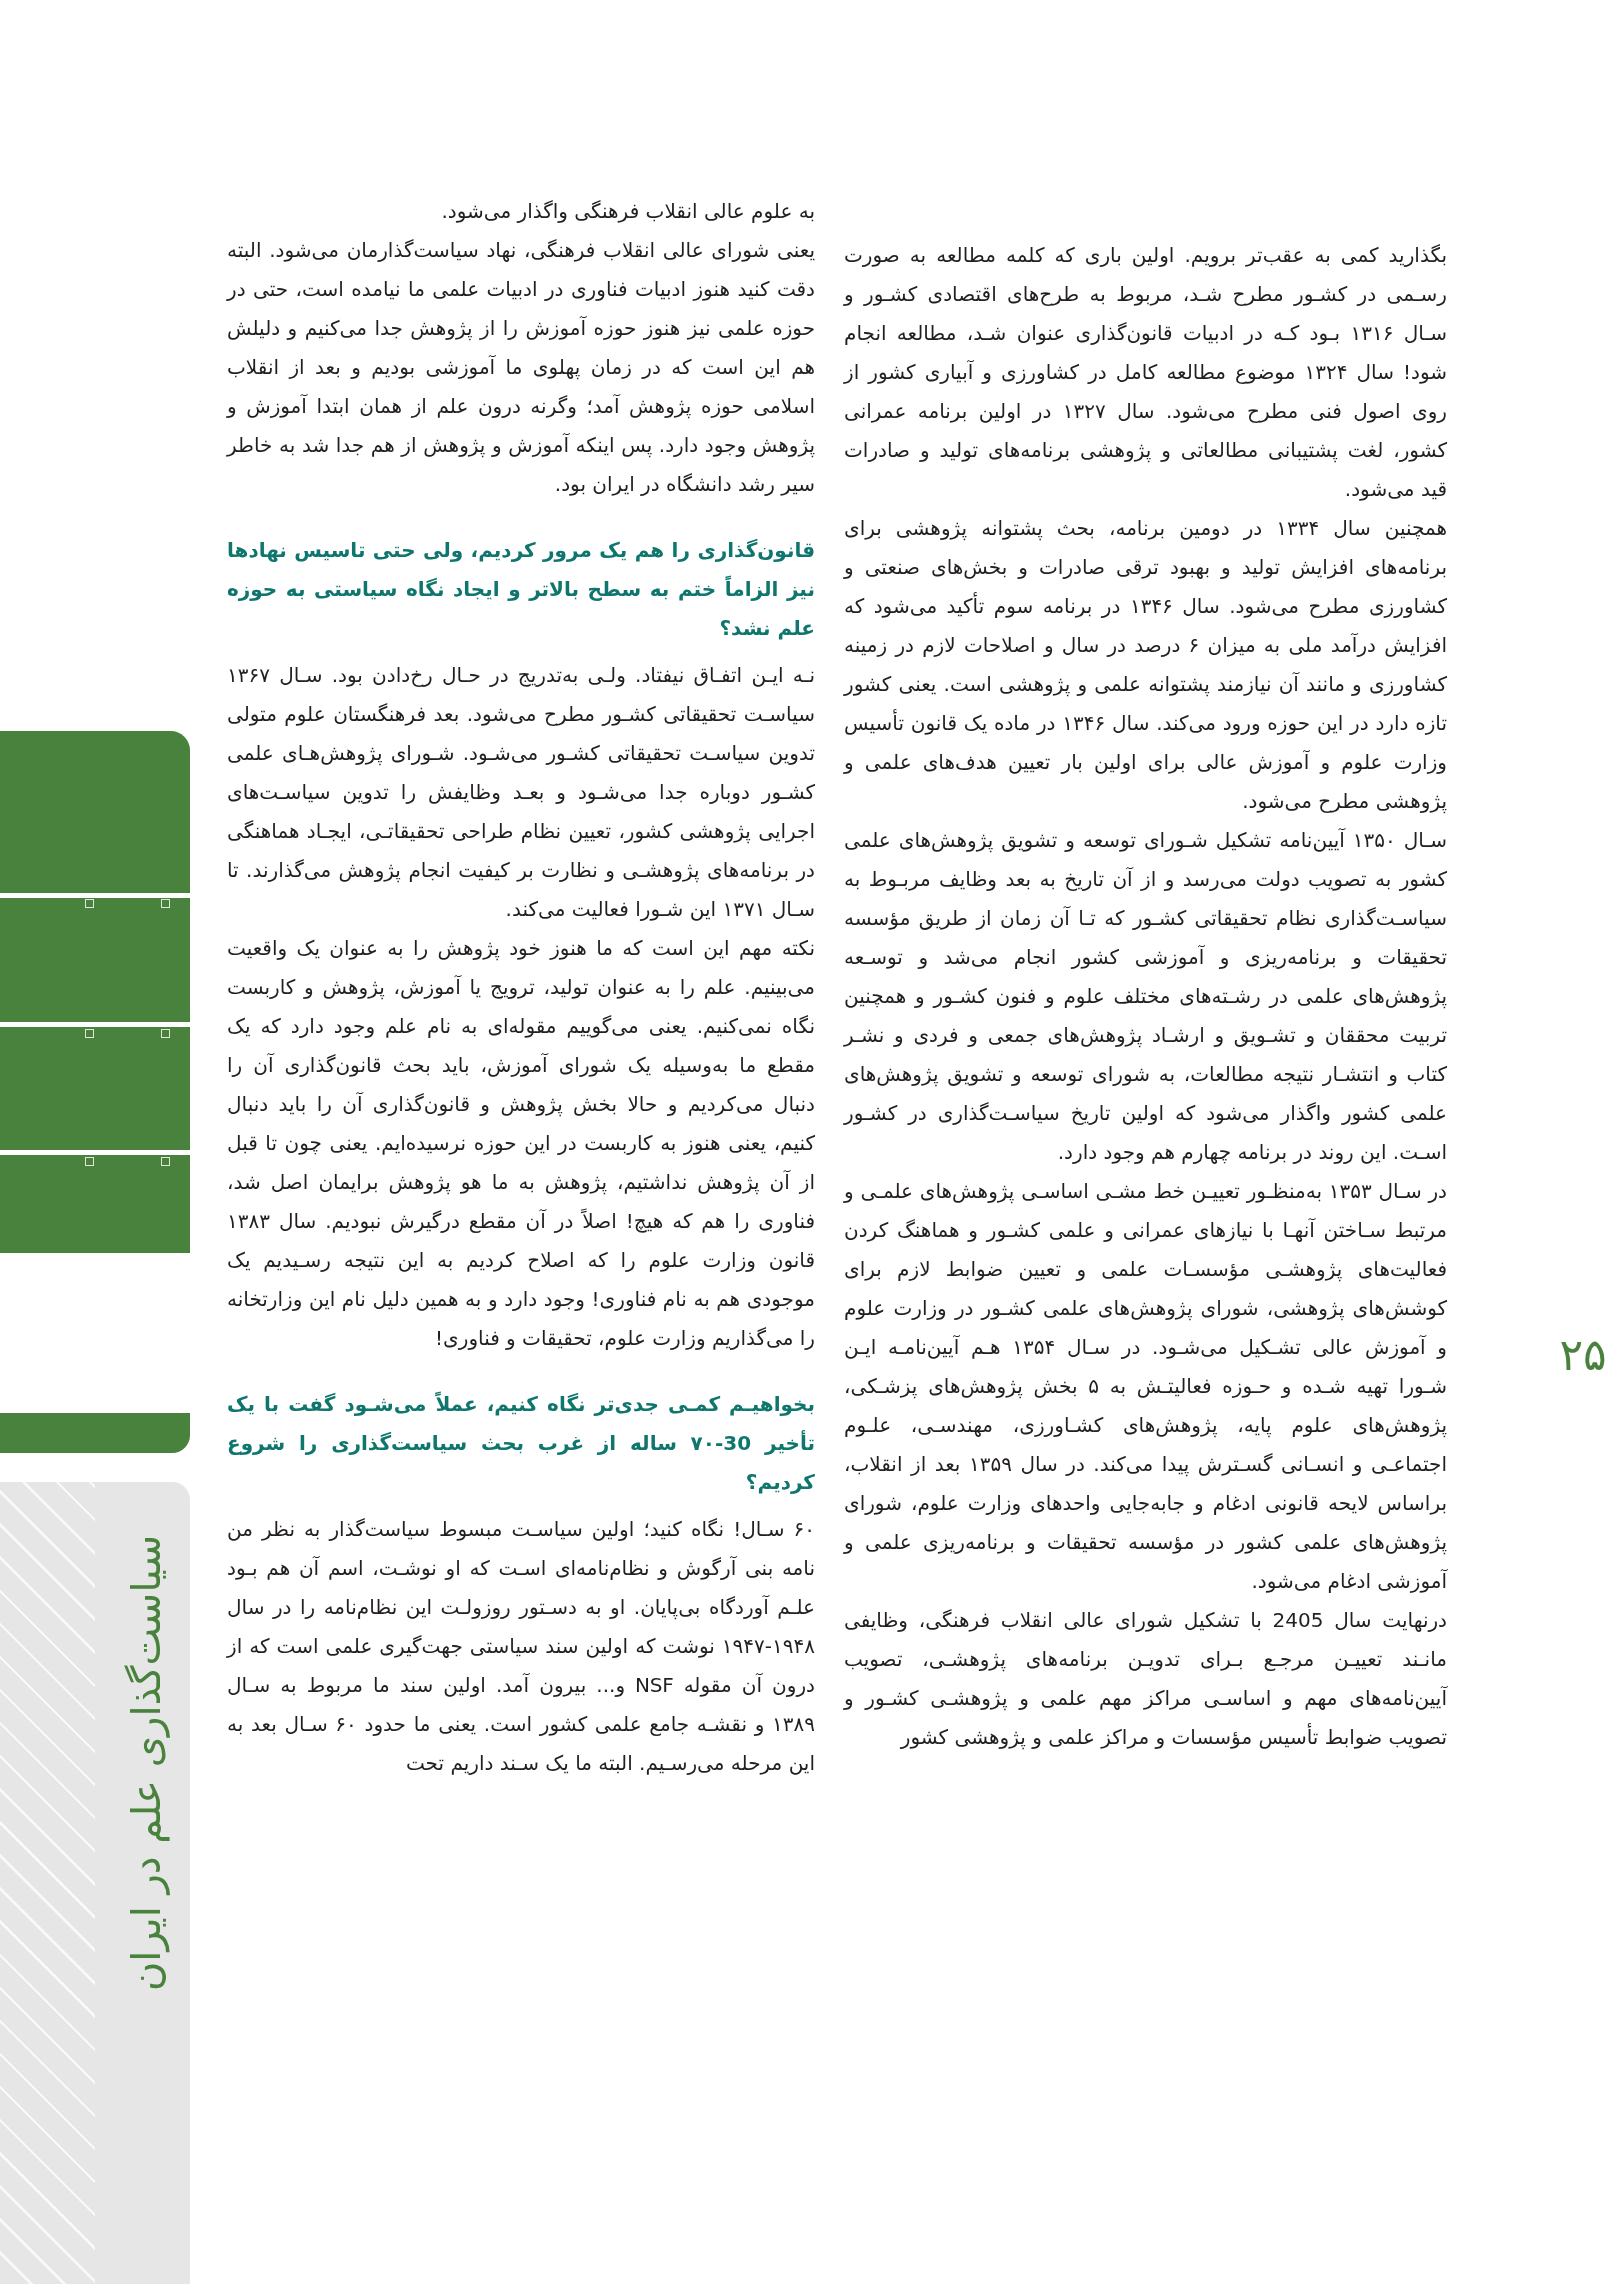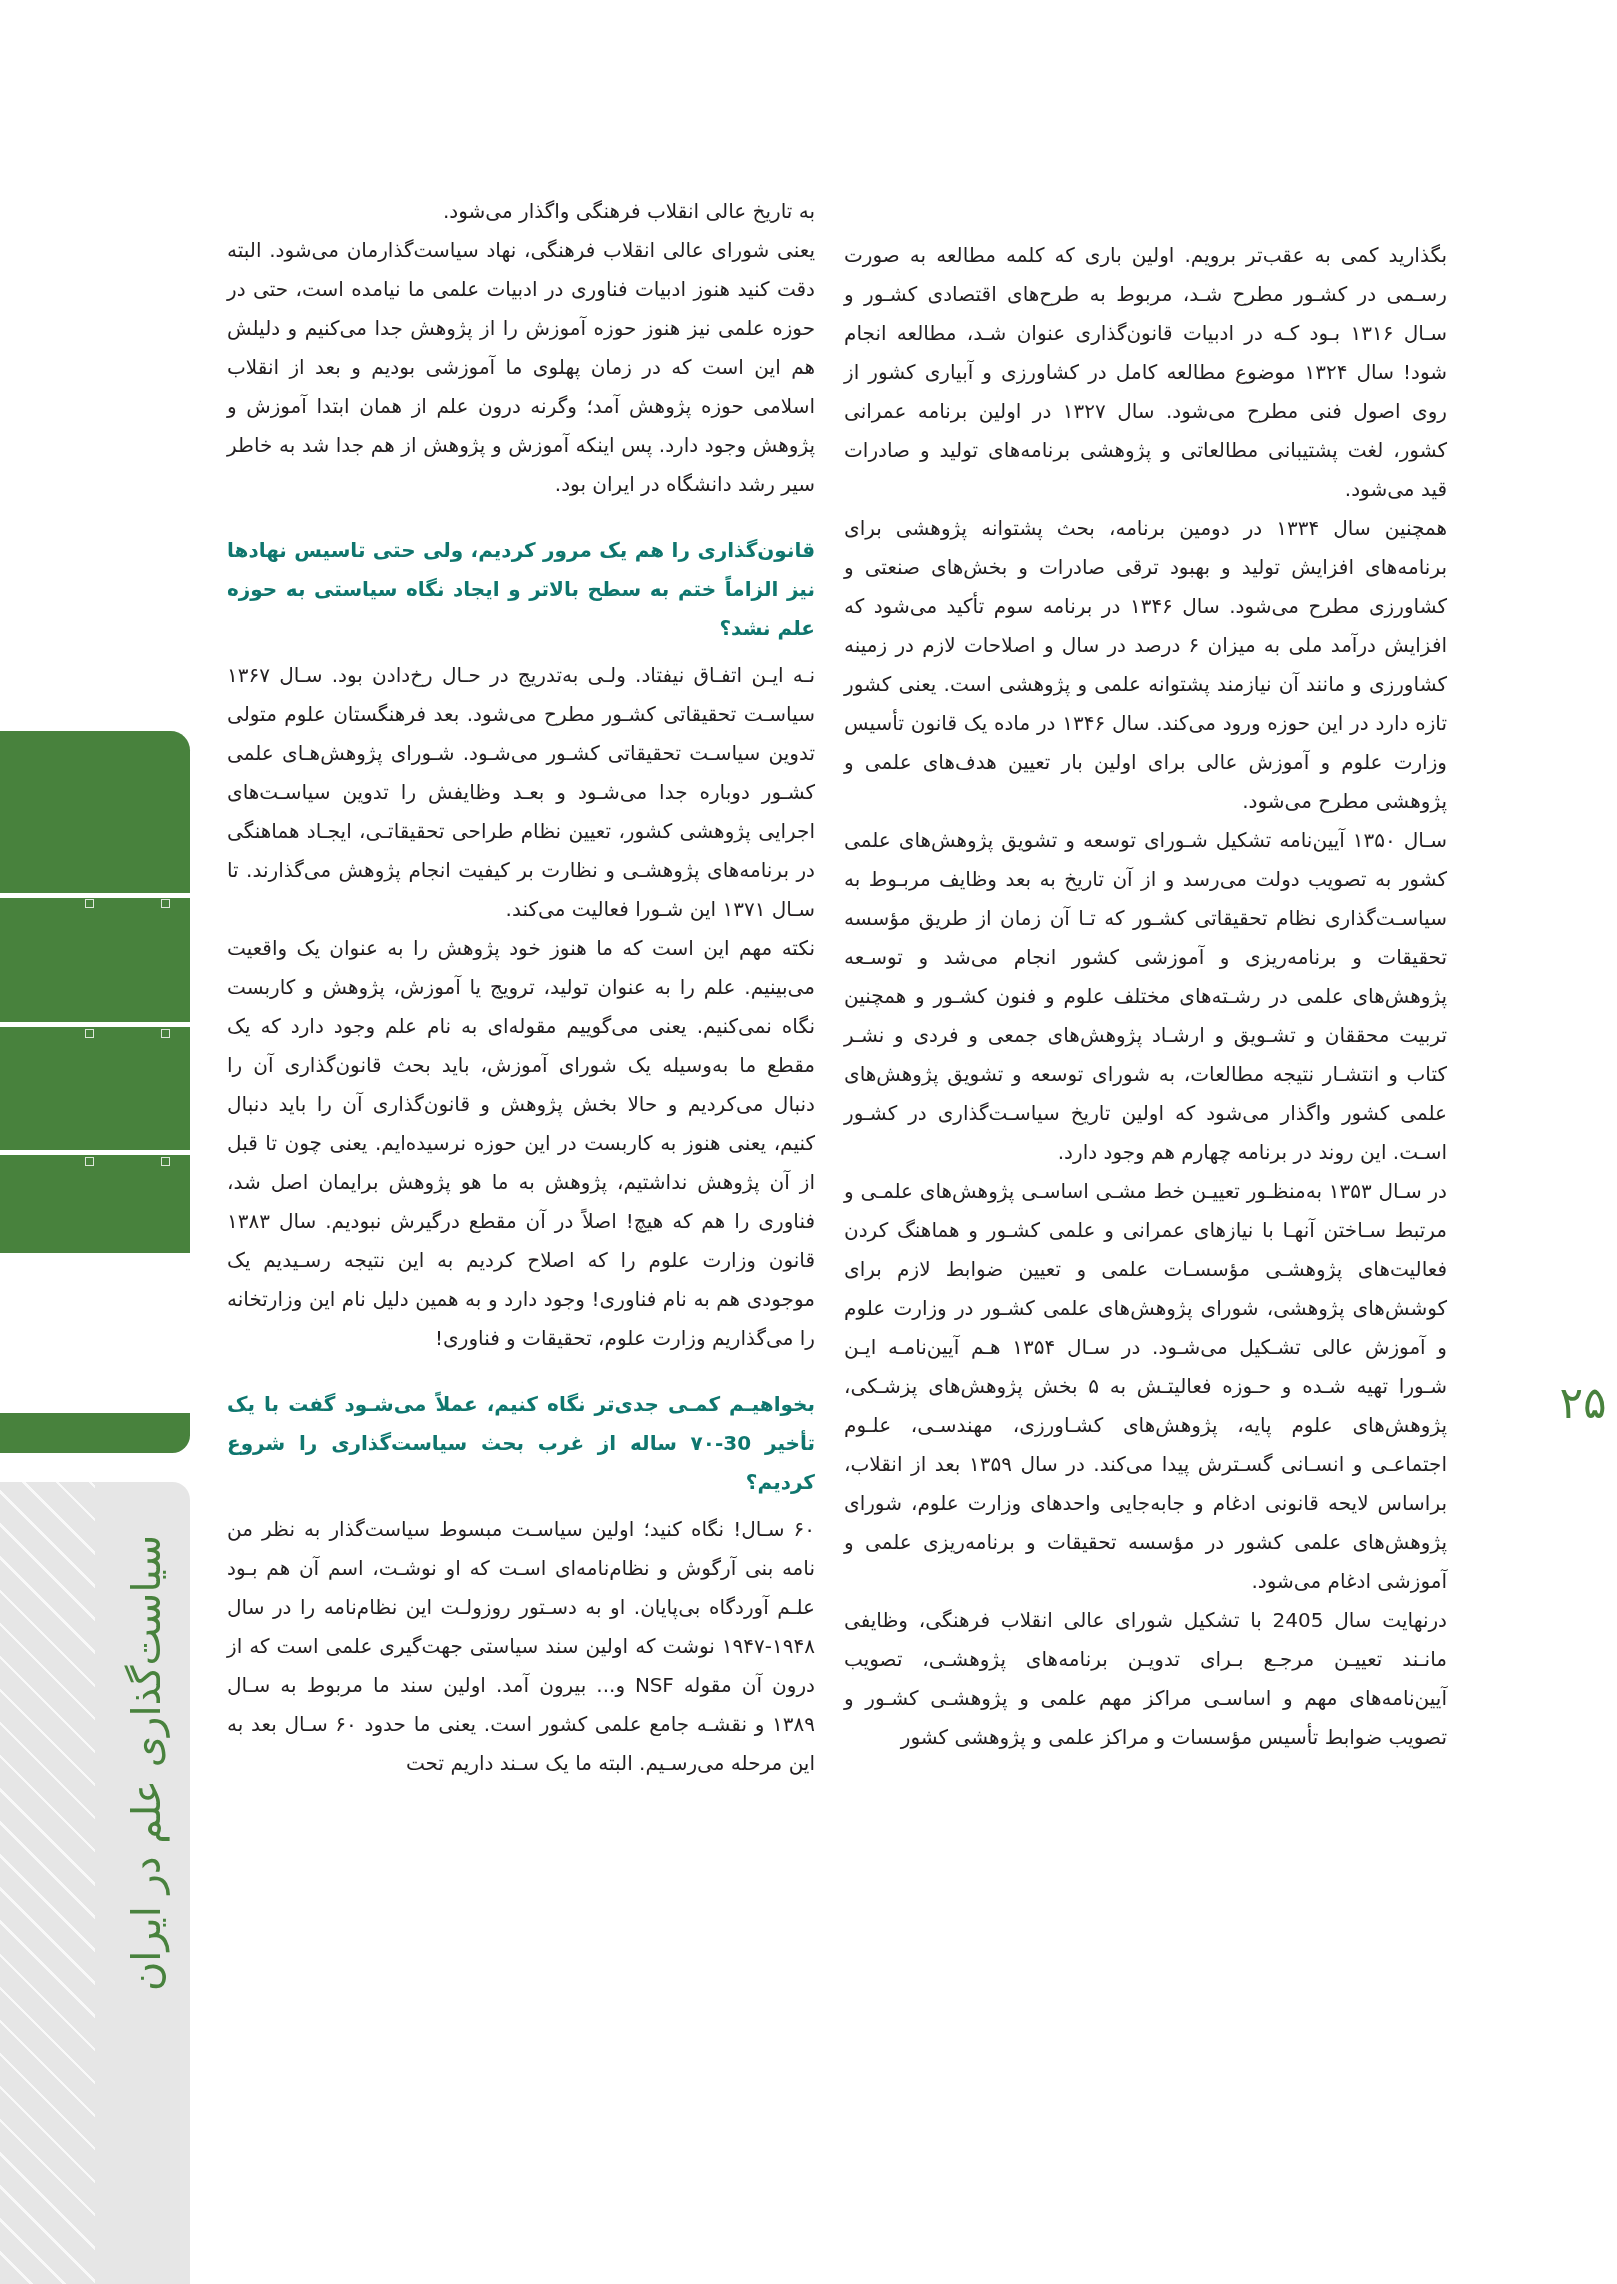--- a/index.html
+++ b/index.html
@@ -31,21 +31,21 @@
   .shelf-peg { position:absolute; width:7.3px; height:7.3px; border:0.8px solid #dfe8dc; background:transparent; }
   .icon-box { position:absolute; right:11.3px; width:89px; height:89px; }
   .icon-box svg { width:100%; height:100%; }
   .brand {
     position:absolute; right:11.3px; top:1189px; width:145px; text-align:right;
     color:#ffffff; font-family:"DejaVu Serif", serif; font-style:italic; font-weight:bold;
     font-size:35px; direction:rtl; line-height:48px;
   }
   .page-number {
     position:absolute; right:11.3px; top:1329px; width:113px; text-align:right;
-    color:#48823d; font-family:"DejaVu Sans", sans-serif; font-size:44px; direction:rtl;margin-top:48px;
+    color:#48823d; font-family:"DejaVu Sans", sans-serif; font-size:44px; direction:rtl;
   }
   .sidebar-green-bottom {
     position:absolute; left:0; top:1413px; width:190px; height:40px;
     background:#48823d; border-bottom-right-radius:17.7px;
   }
   .sidebar-gray {
     position:absolute; left:0; top:1482px; width:190px; height:802px;
     background:#e6e6e6; border-top-right-radius:17.7px; overflow:hidden;
   }
   .stripes {
@@ -147,21 +147,21 @@
 
 <div class="column col-right">
   <p>بگذارید کمی به عقب‌تر برویم. اولین باری که کلمه مطالعه به صورت رسـمی در کشـور مطرح شـد، مربوط به طرح‌های اقتصادی کشـور و سـال ۱۳۱۶ بـود کـه در ادبیات قانون‌گذاری عنوان شـد، مطالعه انجام شود! سال ۱۳۲۴ موضوع مطالعه کامل در کشاورزی و آبیاری کشور از روی اصول فنی مطرح می‌شود. سال ۱۳۲۷ در اولین برنامه عمرانی کشور، لغت پشتیبانی مطالعاتی و پژوهشی برنامه‌های تولید و صادرات قید می‌شود.</p>
   <p>همچنین سال ۱۳۳۴ در دومین برنامه، بحث پشتوانه پژوهشی برای برنامه‌های افزایش تولید و بهبود ترقی صادرات و بخش‌های صنعتی و کشاورزی مطرح می‌شود. سال ۱۳۴۶ در برنامه سوم تأکید می‌شود که افزایش درآمد ملی به میزان ۶ درصد در سال و اصلاحات لازم در زمینه کشاورزی و مانند آن نیازمند پشتوانه علمی و پژوهشی است. یعنی کشور تازه دارد در این حوزه ورود می‌کند. سال ۱۳۴۶ در ماده یک قانون تأسیس وزارت علوم و آموزش عالی برای اولین بار تعیین هدف‌های علمی و پژوهشی مطرح می‌شود.</p>
   <p>سـال ۱۳۵۰ آیین‌نامه تشکیل شـورای توسعه و تشویق پژوهش‌های علمی کشور به تصویب دولت می‌رسد و از آن تاریخ به بعد وظایف مربـوط به سیاسـت‌گذاری نظام تحقیقاتی کشـور که تـا آن زمان از طریق مؤسسه تحقیقات و برنامه‌ریزی و آموزشی کشور انجام می‌شد و توسـعه پژوهش‌های علمی در رشـته‌های مختلف علوم و فنون کشـور و همچنین تربیت محققان و تشـویق و ارشـاد پژوهش‌های جمعی و فردی و نشـر کتاب و انتشـار نتیجه مطالعات، به شورای توسعه و تشویق پژوهش‌های علمی کشور واگذار می‌شود که اولین تاریخ سیاسـت‌گذاری در کشـور اسـت. این روند در برنامه چهارم هم وجود دارد.</p>
   <p>در سـال ۱۳۵۳ به‌منظـور تعییـن خط‌ مشـی اساسـی پژوهش‌های علمـی و مرتبط سـاختن آنهـا با نیازهای عمرانی و علمی کشـور و هماهنگ کردن فعالیت‌های پژوهشـی مؤسسـات علمی و تعیین ضوابط لازم برای کوشش‌های پژوهشی، شورای پژوهش‌های علمی کشـور در وزارت علوم و آموزش عالی تشـکیل می‌شـود. در سـال ۱۳۵۴ هـم آیین‌نامـه ایـن شـورا تهیه شـده و حـوزه فعالیتـش به ۵ بخش پژوهش‌های پزشـکی، پژوهش‌های علوم پایه، پژوهش‌های کشـاورزی، مهندسـی، علـوم اجتماعـی و انسـانی گسـترش پیدا می‌کند. در سال ۱۳۵۹ بعد از انقلاب، براساس لایحه قانونی ادغام و جابه‌جایی واحدهای وزارت علوم، شورای پژوهش‌های علمی کشور در مؤسسه تحقیقات و برنامه‌ریزی علمی و آموزشی ادغام می‌شود.</p>
   <p>درنهایت سال 2405 با تشکیل شورای عالی انقلاب فرهنگی، وظایفی مانـند تعییـن مرجـع بـرای تدویـن برنامه‌های پژوهشـی، تصویب آیین‌نامه‌های مهم و اساسـی مراکز مهم علمی و پژوهشـی کشـور و تصویب ضوابط تأسیس مؤسسات و مراکز علمی و پژوهشی کشور</p>
 </div>
 
 <div class="column col-left">
-  <p>به تاریخ عالی انقلاب فرهنگی واگذار می‌شود.</p>
+  <p>به علوم عالی انقلاب فرهنگی واگذار می‌شود.</p>
   <p>یعنی شورای عالی انقلاب فرهنگی، نهاد سیاست‌گذارمان می‌شود. البته دقت کنید هنوز ادبیات فناوری در ادبیات علمی ما نیامده است، حتی در حوزه علمی نیز هنوز حوزه آموزش را از پژوهش جدا می‌کنیم و دلیلش هم این است که در زمان پهلوی ما آموزشی بودیم و بعد از انقلاب اسلامی حوزه پژوهش آمد؛ وگرنه درون علم از همان ابتدا آموزش و پژوهش وجود دارد. پس اینکه آموزش و پژوهش از هم جدا شد به خاطر سیر رشد دانشگاه در ایران بود.</p>
   <h3>قانون‌گذاری را هم یک مرور کردیم، ولی حتی تاسیس نهادها نیز الزاماً ختم به سطح بالاتر و ایجاد نگاه سیاستی به حوزه علم نشد؟</h3>
   <p>نـه ایـن اتفـاق نیفتاد. ولـی به‌تدریج در حـال رخ‌دادن بود. سـال ۱۳۶۷ سیاسـت تحقیقاتی کشـور مطرح می‌شود. بعد فرهنگستان علوم متولی تدوین سیاسـت تحقیقاتی کشـور می‌شـود. شـورای پژوهش‌هـای علمی کشـور دوباره جدا می‌شـود و بعـد وظایفش را تدوین سیاسـت‌های اجرایی پژوهشی کشور، تعیین نظام طراحی تحقیقاتـی، ایجـاد هماهنگی در برنامه‌های پژوهشـی و نظارت بر کیفیت انجام پژوهش می‌گذارند. تا سـال ۱۳۷۱ این شـورا فعالیت می‌کند.</p>
   <p>نکته مهم این است که ما هنوز خود پژوهش را به عنوان یک واقعیت می‌بینیم. علم را به عنوان تولید، ترویج یا آموزش، پژوهش و کاربست نگاه نمی‌کنیم. یعنی می‌گوییم مقوله‌ای به نام علم وجود دارد که یک مقطع ما به‌وسیله یک شورای آموزش، باید بحث قانون‌گذاری آن را دنبال می‌کردیم و حالا بخش پژوهش و قانون‌گذاری آن را باید دنبال کنیم، یعنی هنوز به کاربست در این حوزه نرسیده‌ایم. یعنی چون تا قبل از آن پژوهش نداشتیم، پژوهش به ما هو پژوهش برایمان اصل شد، فناوری را هم که هیچ! اصلاً در آن مقطع درگیرش نبودیم. سال ۱۳۸۳ قانون وزارت علوم را که اصلاح کردیم به این نتیجه رسـیدیم یک موجودی هم به نام فناوری! وجود دارد و به همین دلیل نام این وزارتخانه را می‌گذاریم وزارت علوم، تحقیقات و فناوری!</p>
   <h3>بخواهیـم کمـی جدی‌تر نگاه کنیم، عملاً می‌شـود گفت با یک تأخیر 30-۷۰ ساله از غرب بحث سیاست‌گذاری را شروع کردیم؟</h3>
   <p>۶۰ سـال! نگاه کنید؛ اولین سیاسـت مبسوط سیاست‌گذار به نظر من نامه بنی آرگوش و نظام‌نامه‌ای اسـت که او نوشـت، اسم آن هم بـود علـم آوردگاه بی‌پایان. او به دسـتور روزولـت این نظام‌نامه را در سال ۱۹۴۸-۱۹۴۷ نوشت که اولین سند سیاستی جهت‌گیری علمی است که از درون آن مقوله NSF و... بیرون آمد. اولین سند ما مربوط به سـال ۱۳۸۹ و نقشـه جامع علمی کشور است. یعنی ما حدود ۶۰ سـال بعد به این مرحله می‌رسـیم. البته ما یک سـند داریم تحت</p>
 </div>
 
 
 </body></html>

